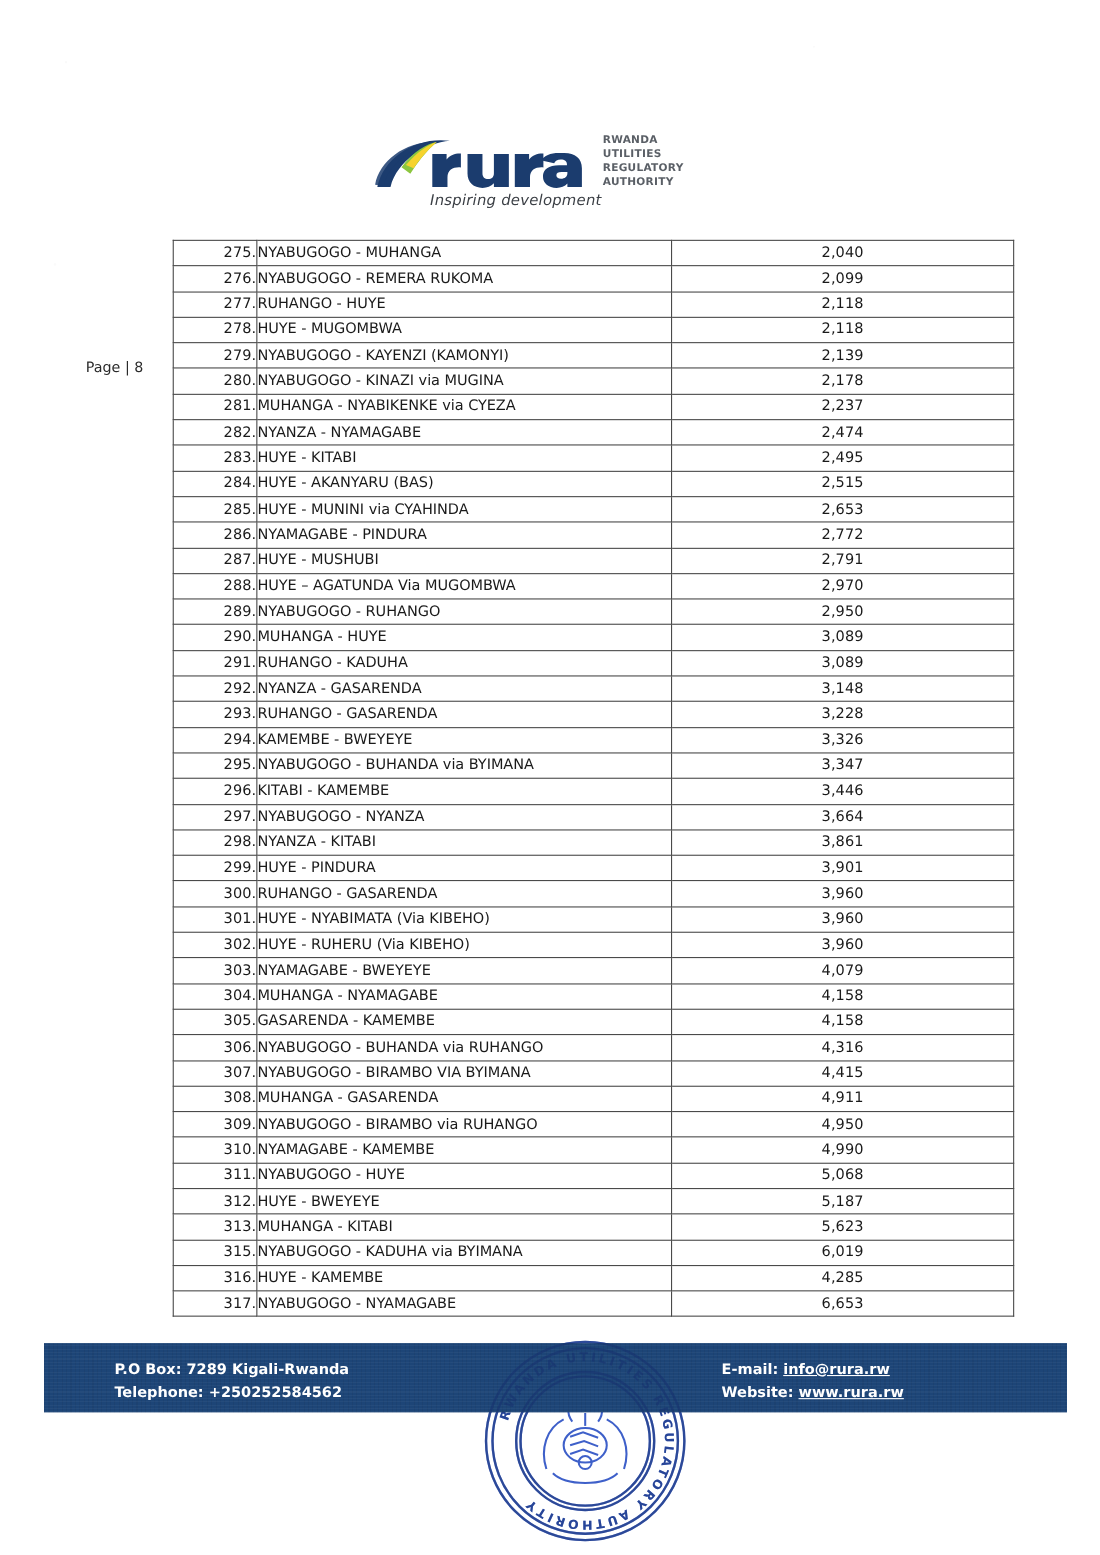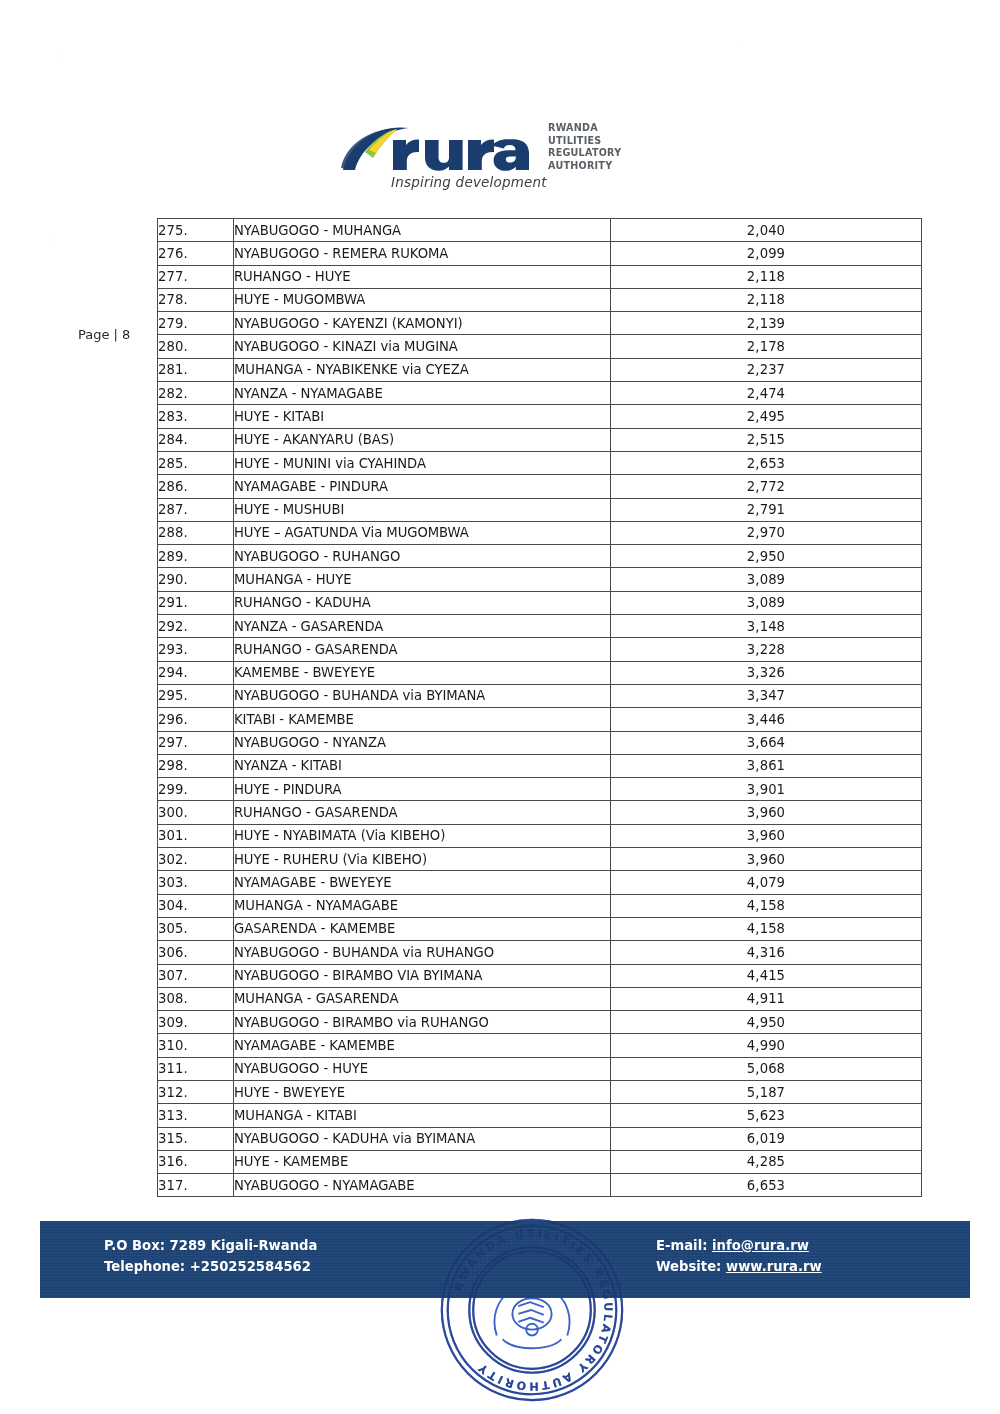--- a/index.html
+++ b/index.html
@@ -92,21 +92,21 @@
     height: 22.3px;
     padding: 0;
     font-family: "DejaVu Sans", sans-serif;
     font-size: 13.2px;
     color: #1a1a1a;
     line-height: 1;
     vertical-align: middle;
   }
   .c-num {
     width: 75px;
-    text-align: left;
+    text-align: right;
     padding-right: 7px;
     letter-spacing: 0.1px;
   }
   .c-route {
     width: 376px;
     text-align: left;
     padding-left: 8px;
     white-space: nowrap;
     letter-spacing: -0.05px;
   }
@@ -116,21 +116,21 @@
     letter-spacing: 0.1px;
     margin-top: 41px;
   }
 
   
   .footer-band {
     position: absolute;
     left: 40px;
     top: 1221px;
     width: 930px;
-    height: 77px;
+    height: 63px;
     background: #1d4577;
     background-image:
       repeating-linear-gradient(0deg, rgba(255,255,255,0.035) 0 1px, transparent 1px 3px),
       repeating-linear-gradient(90deg, rgba(0,0,0,0.05) 0 1px, transparent 1px 4px);
     overflow: hidden;
   }
   .footer-left {
     position: absolute;
     left: 64px;
     top: 14px;

